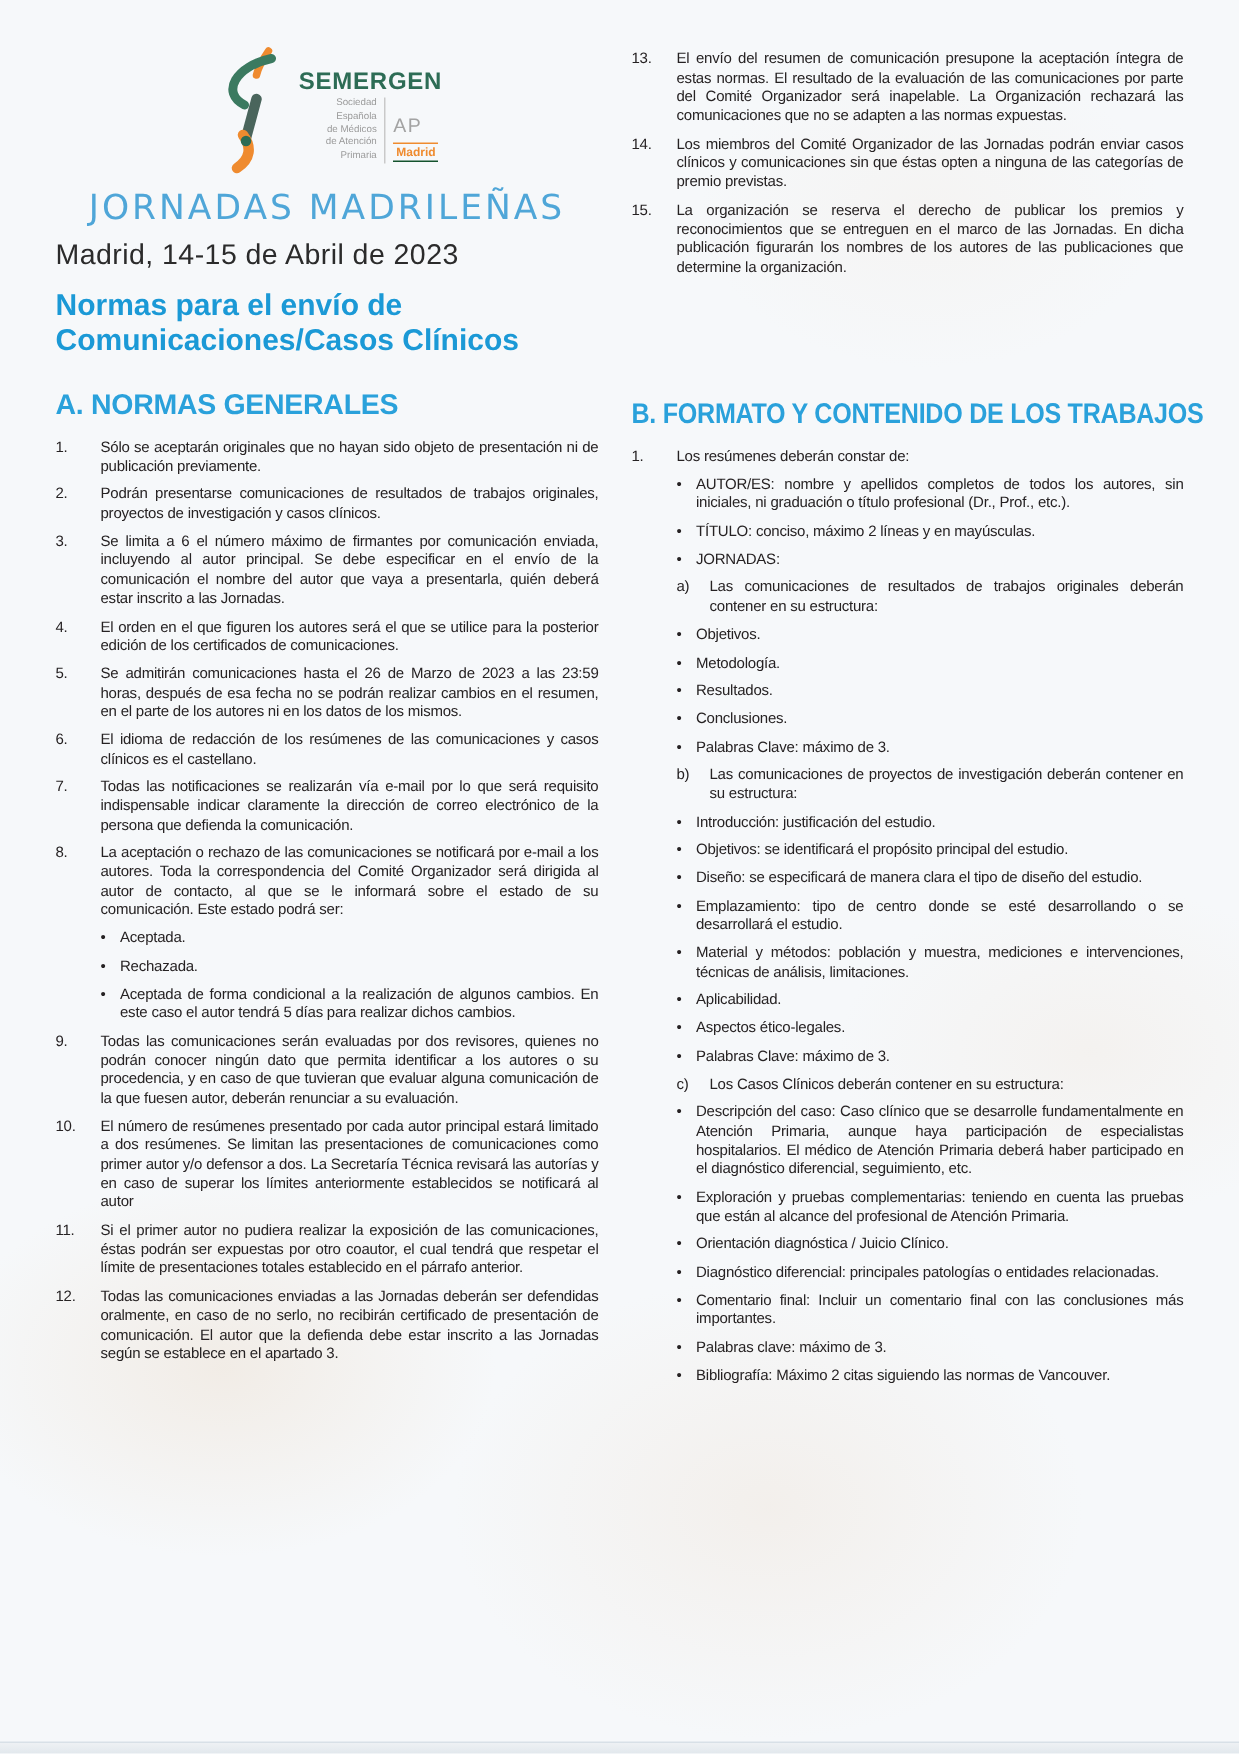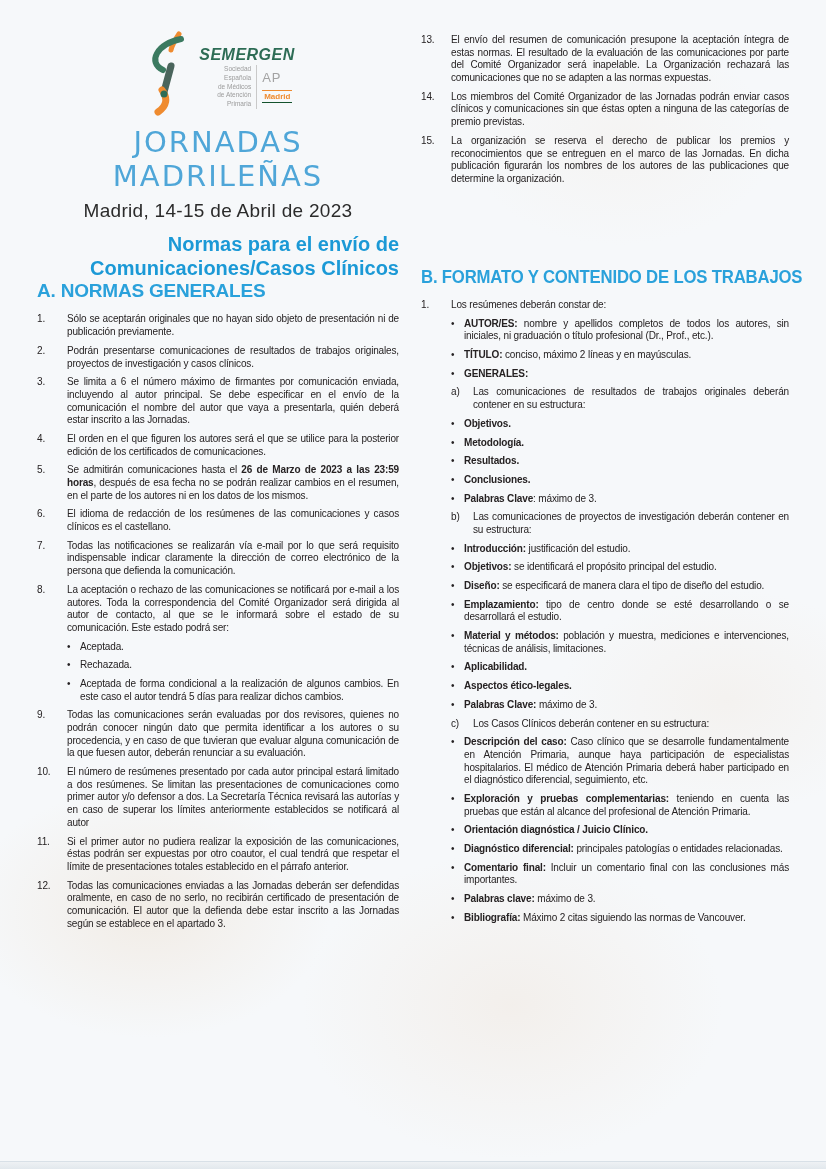--- a/index.html
+++ b/index.html
@@ -22,45 +22,45 @@
     background:linear-gradient(#eef1f4,#e2e8ed);border-top:1px solid #d8e0e7;}
   .page{position:relative;display:flex;gap:22px;padding:30px 37px 0 37px;}
   .col{width:362px;}
   .col.right{width:368px;}
 
   
   .hdr{min-height:230px;}
   .logo-row{display:flex;justify-content:center;align-items:flex-start;gap:8px;height:88px;margin-bottom:8px;}
   .logo-mark{width:50px;height:86px;flex:0 0 auto;}
   .logo-text{padding-top:16px;}
-  .brand{font-weight:bold;font-size:16px;letter-spacing:.5px;color:#2d6c55;font-style:italic;}
-  .logo-sub{display:flex;align-items:center;gap:5px;margin-top:1px;}
+  .brand{font-weight:bold;font-size:16px;letter-spacing:.5px;color:#2d6c55;}
+  .logo-sub{display:flex;align-items:flex-end;gap:5px;margin-top:1px;}
   .society{font-size:6.5px;line-height:1.35;color:#9b9b9b;text-align:right;width:52px;}
   .vline{width:1px;background:#c9c9c9;align-self:stretch;}
   .ap{font-size:13px;color:#a3a3a3;letter-spacing:1px;}
   .madrid{font-size:8px;font-weight:bold;color:#ef8b2f;border-top:1px solid #ef8b2f;border-bottom:1px solid #14532d;padding:1px 2px;margin-top:2px;display:inline-block;}
 
-  .evt-title{color:#4fa6d8;font-family:"DejaVu Sans",sans-serif;font-size:29px;letter-spacing:2px;text-align:center;line-height:1.16;}
-  .evt-date{color:#2b2b2b;font-size:19px;text-align:center;margin-top:7px;letter-spacing:.3px;}
-  .doc-subtitle{color:#1b99d6;font-weight:bold;font-size:20px;text-align:right;line-height:1.18;margin-top:11px;}
+  .evt-title{color:#4fa6d8;font-family:"DejaVu Sans",sans-serif;font-size:23px;letter-spacing:2px;text-align:center;line-height:1.16;}
+  .evt-date{color:#2b2b2b;font-size:19px;text-align:left;margin-top:7px;letter-spacing:.3px;}
+  .doc-subtitle{color:#1b99d6;font-weight:bold;font-size:20px;text-align:left;line-height:1.18;margin-top:11px;}
 
   
   .sec-heading{color:#2aa1db;font-weight:bold;font-size:19px;letter-spacing:-.2px;margin:0 0 11px 0;}
   .sec-heading.condensed{transform:scaleX(.88);transform-origin:left center;white-space:nowrap;}
   .intro{min-height:232px;padding-top:4px;}
 
   
   .blk{display:flex;font-size:10px;line-height:1.27;letter-spacing:-.15px;
        text-align:justify;margin-bottom:6px;}
   .blk .lbl{flex:0 0 30px;}
   .blk .txt{flex:1;}
   .blk.indent{margin-left:30px;}
   .blk .dot{flex:0 0 13px;}
   .blk .alpha-lbl{flex:0 0 22px;}
-  .b{font-weight:bold;}
+  .b{font-weight:normal;}
 </style>
 </head>
 <body>
 
 <div class="watermark"></div>
 
 <div class="page">
 
   <div class="col left">
     <div class="hdr">
@@ -190,21 +190,21 @@
         <div class="blk indent">
           <span class="dot">•</span>
           <span class="txt"><span class="b">AUTOR/ES:</span><span> nombre y apellidos completos de todos los autores, sin iniciales, ni graduación o título profesional (Dr., Prof., etc.).</span></span>
         </div>
         <div class="blk indent">
           <span class="dot">•</span>
           <span class="txt"><span class="b">TÍTULO:</span><span> conciso, máximo 2 líneas y en mayúsculas.</span></span>
         </div>
         <div class="blk indent">
           <span class="dot">•</span>
-          <span class="txt"><span class="b">GENERALES:</span></span>
+          <span class="txt"><span class="b">JORNADAS:</span></span>
         </div>
         <div class="blk indent">
           <span class="alpha-lbl">a)</span>
           <span class="txt"><span>Las comunicaciones de resultados de trabajos originales deberán contener en su estructura:</span></span>
         </div>
         <div class="blk indent">
           <span class="dot">•</span>
           <span class="txt"><span class="b">Objetivos.</span></span>
         </div>
         <div class="blk indent">

